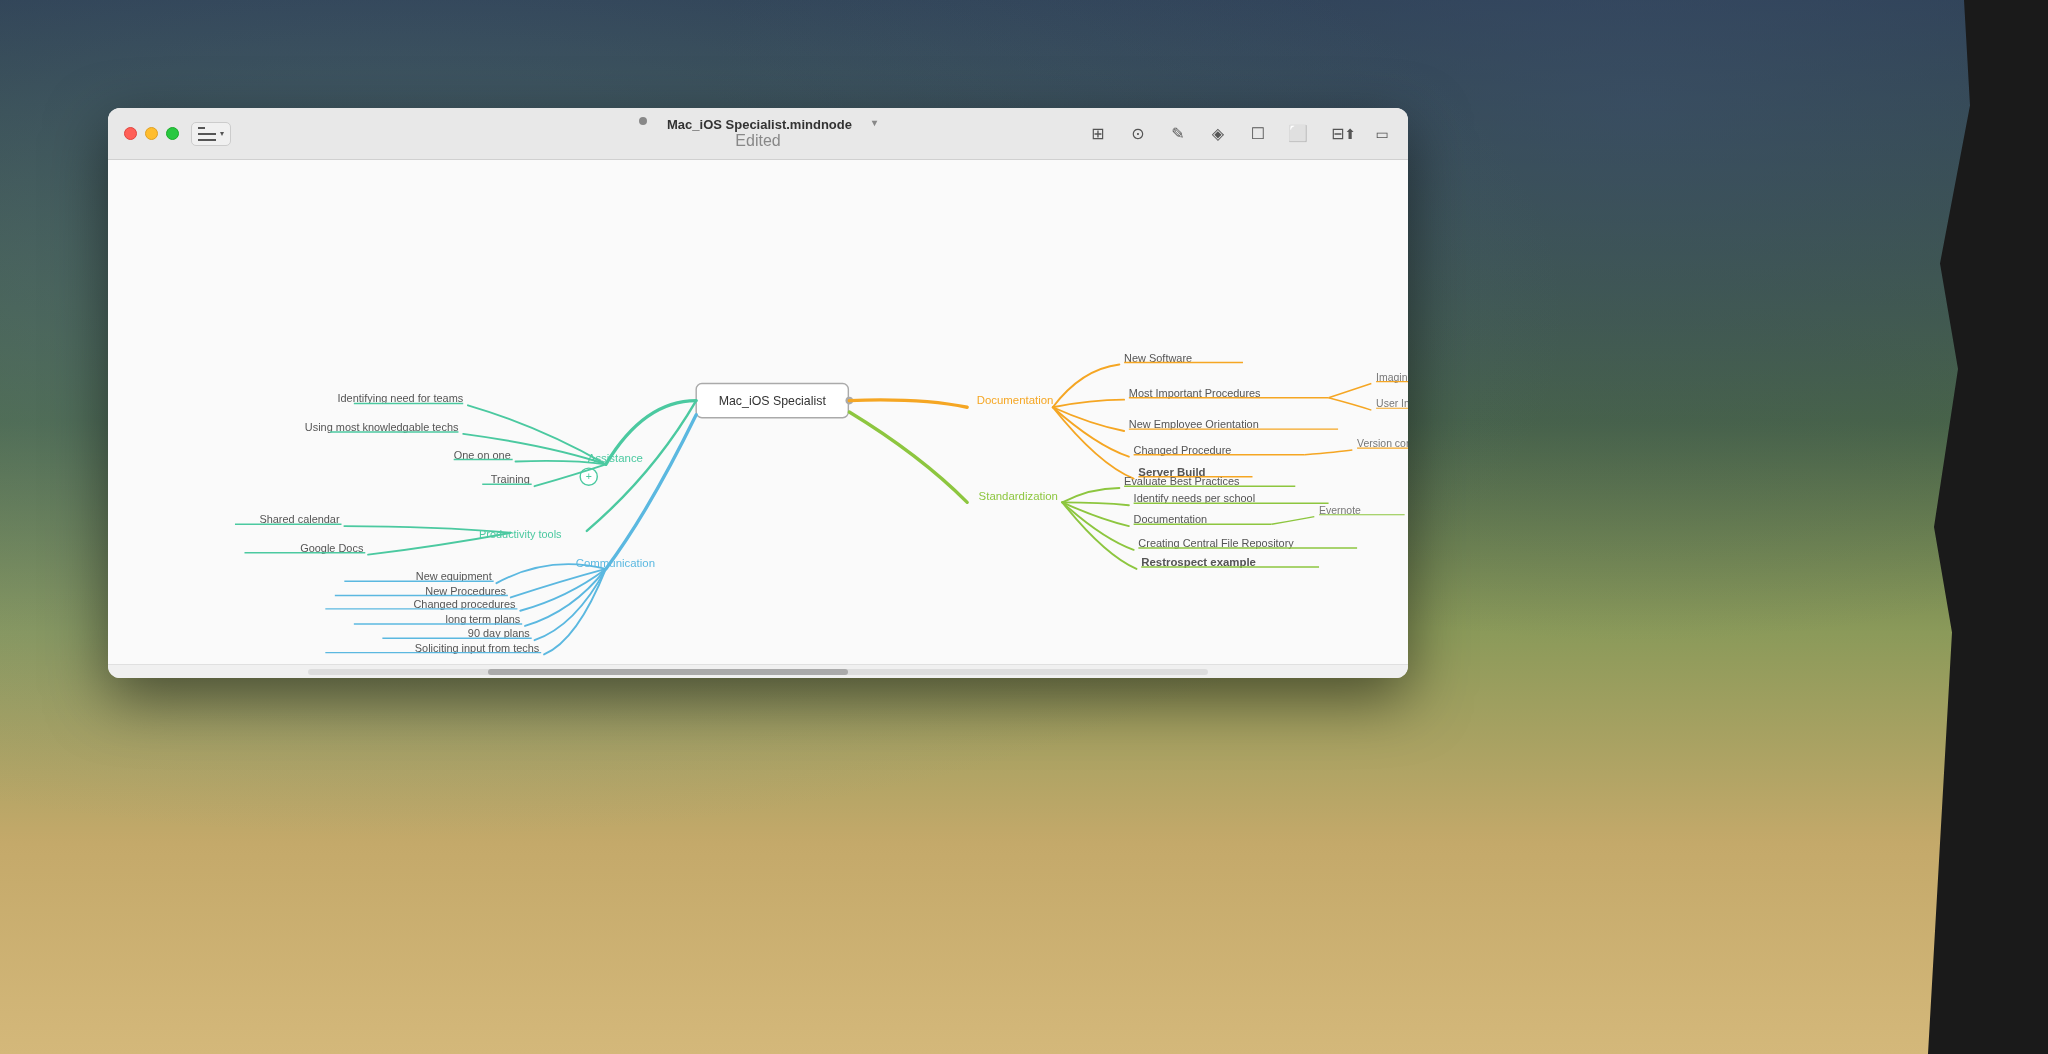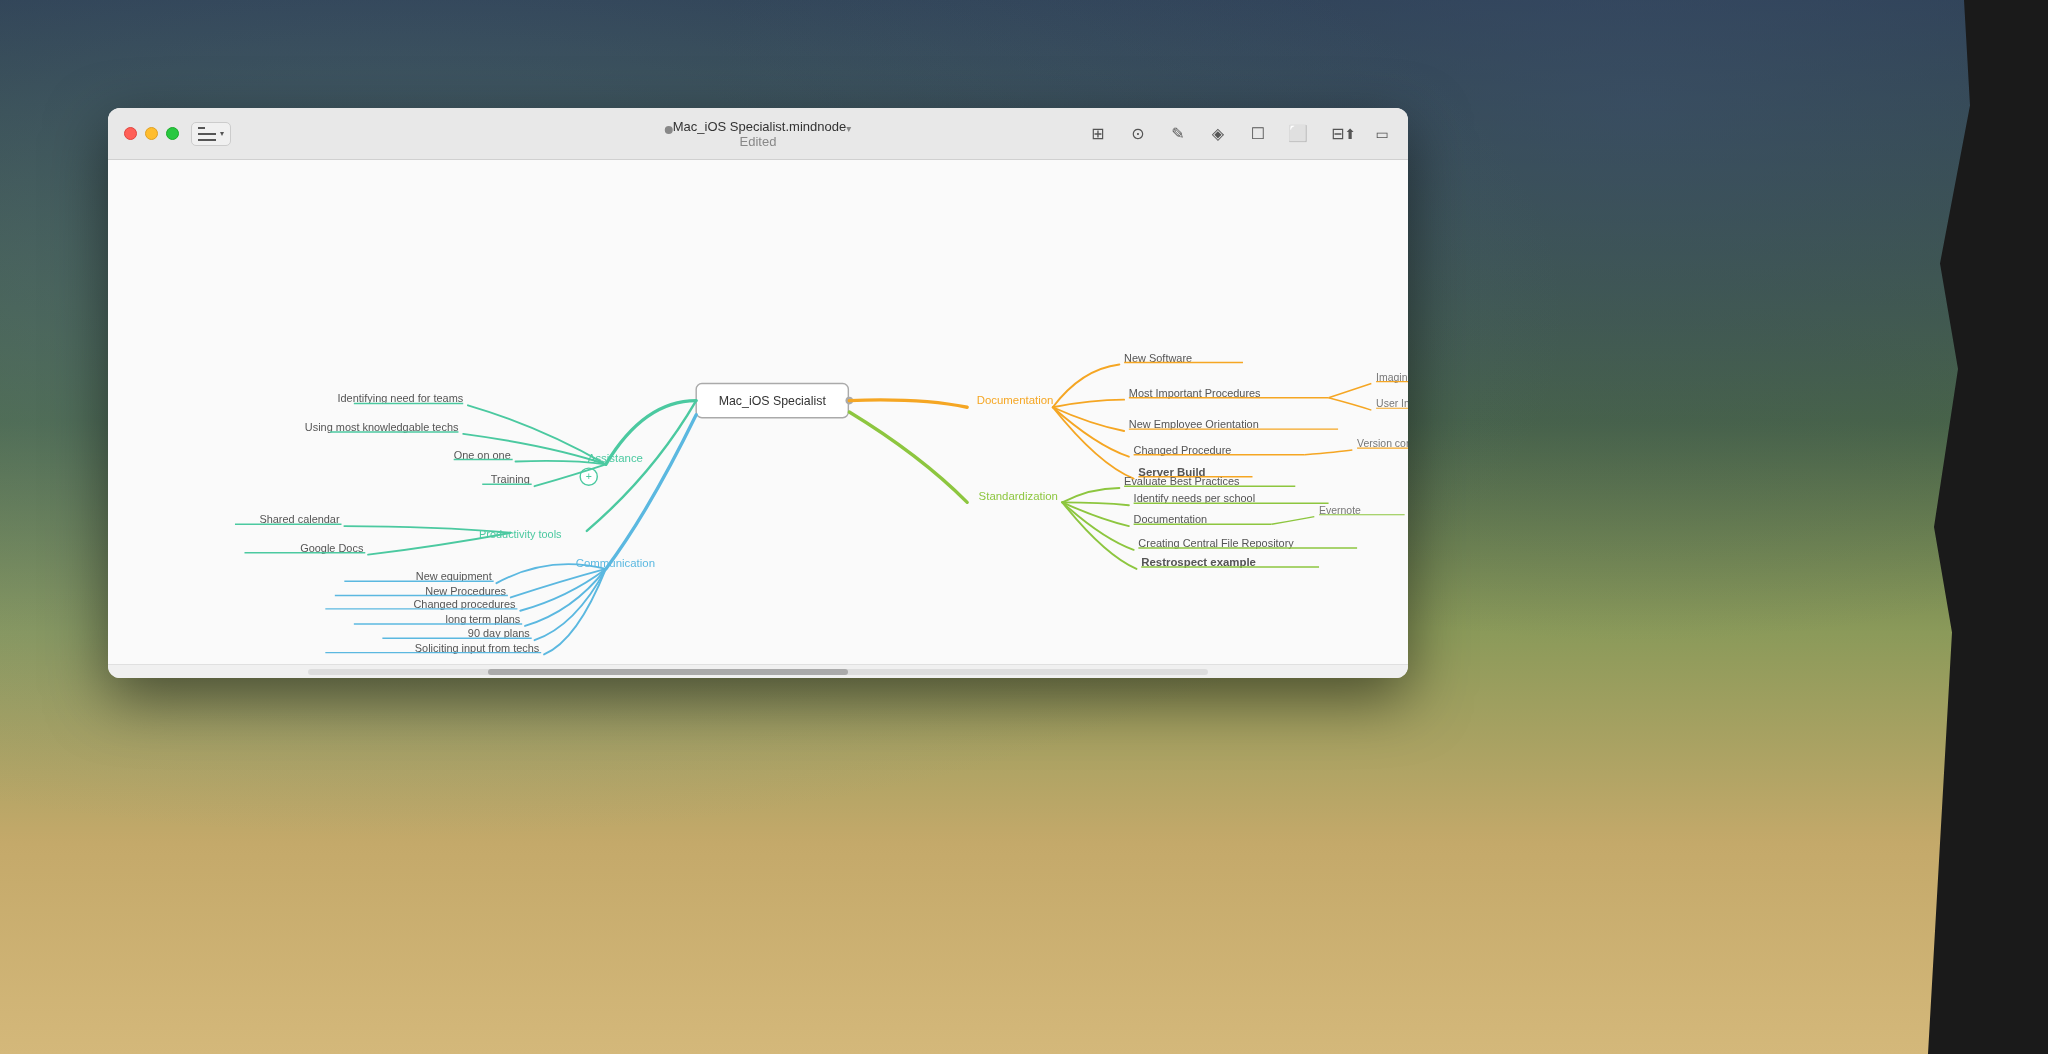--- a/index.html
+++ b/index.html
@@ -118,37 +118,37 @@
 
     .title-area {
       position: absolute;
       left: 50%;
       transform: translateX(-50%);
       text-align: center;
     }
 
     .title-filename {
       font-size: 13px;
-      font-weight: 400;
+      font-weight: 700;
       color: #333;
       display: flex;
-      align-items: flex-end;
-      gap: 0;
+      align-items: flex-start;
+      gap: 20px;
     }
 
     .title-dot {
       width: 8px;
       height: 8px;
       border-radius: 50%;
       background: #888;
       display: inline-block;
     }
 
     .title-edited {
-      font-size: 13px;
+      font-size: 16px;
       color: #888;
       text-align: center;
     }
 
     .toolbar-icons {
       position: absolute;
       right: 60px;
       display: flex;
       gap: 20px;
       align-items: center;

